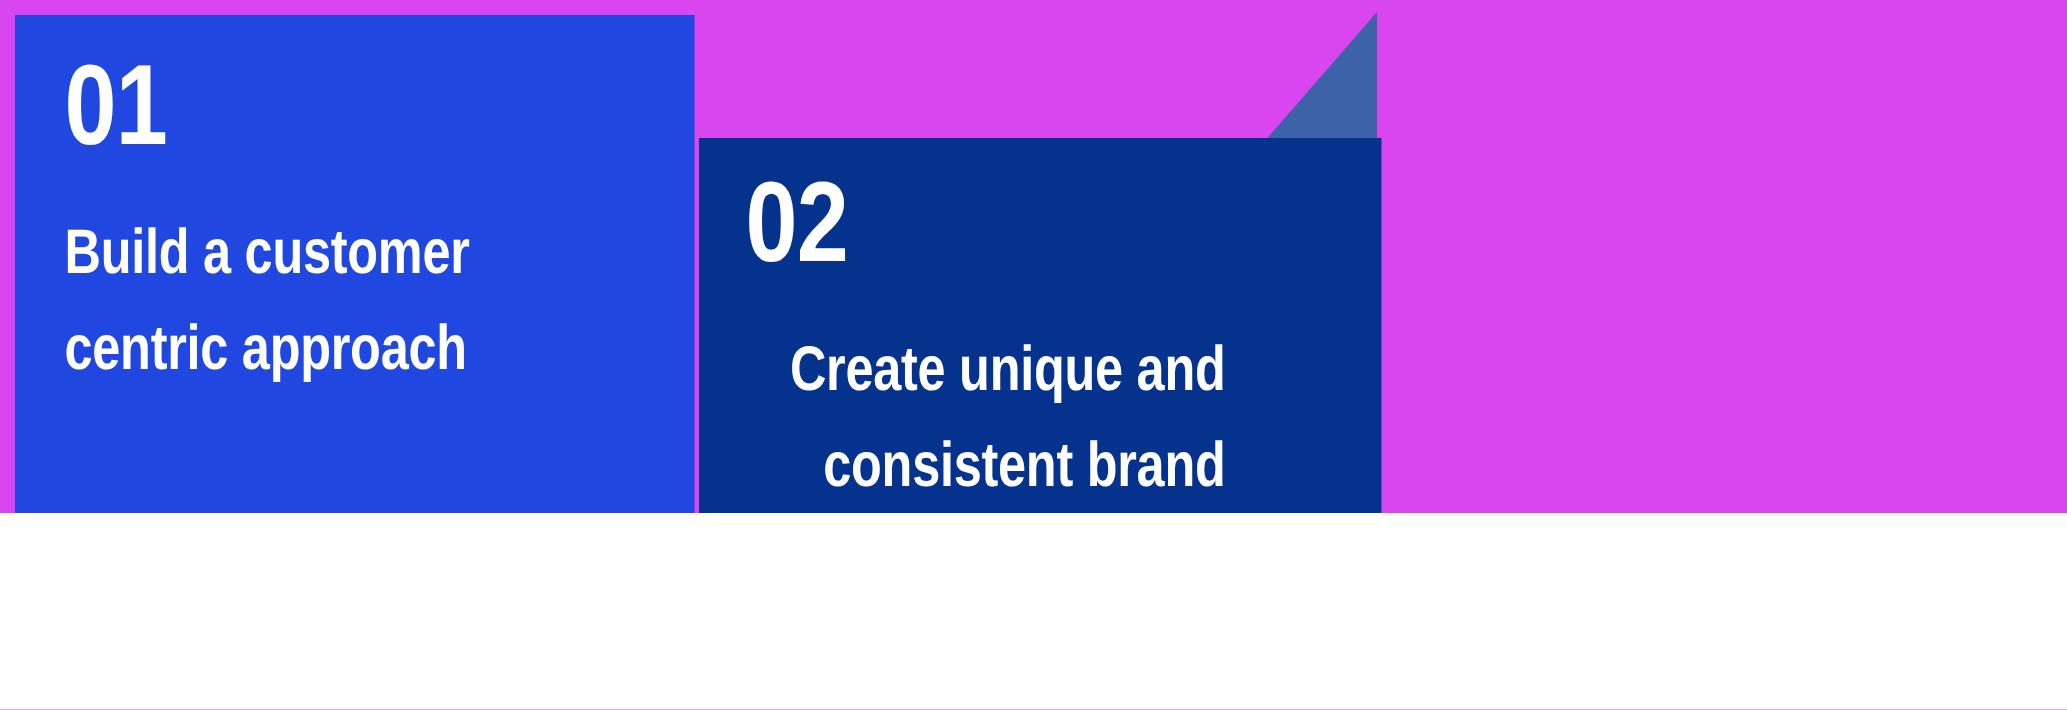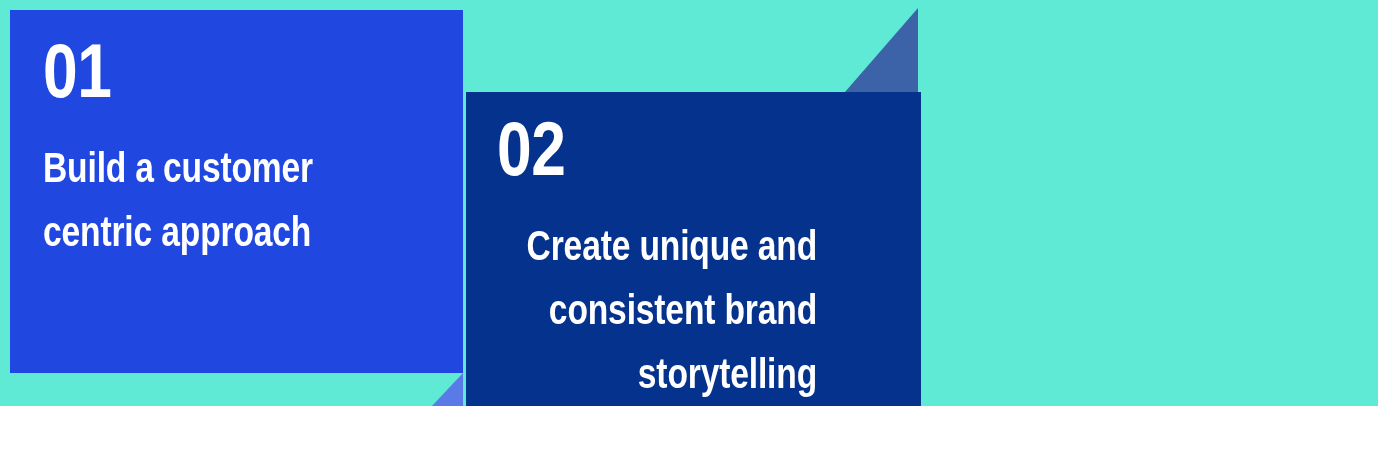--- a/index.html
+++ b/index.html
@@ -7,22 +7,22 @@
     margin: 0;
     padding: 0;
     background: #ffffff;
   }
   body {
     font-family: "Liberation Sans", sans-serif;
   }
   #infographic {
     position: relative;
     width: 1378px;
-    height: 406px;
-    background: #5eead4;
+    height: 342px;
+    background: #d946ef;
     overflow: hidden;
   }
 
   
   .card {
     position: absolute;
     box-sizing: border-box;
     color: #ffffff;
   }
 

